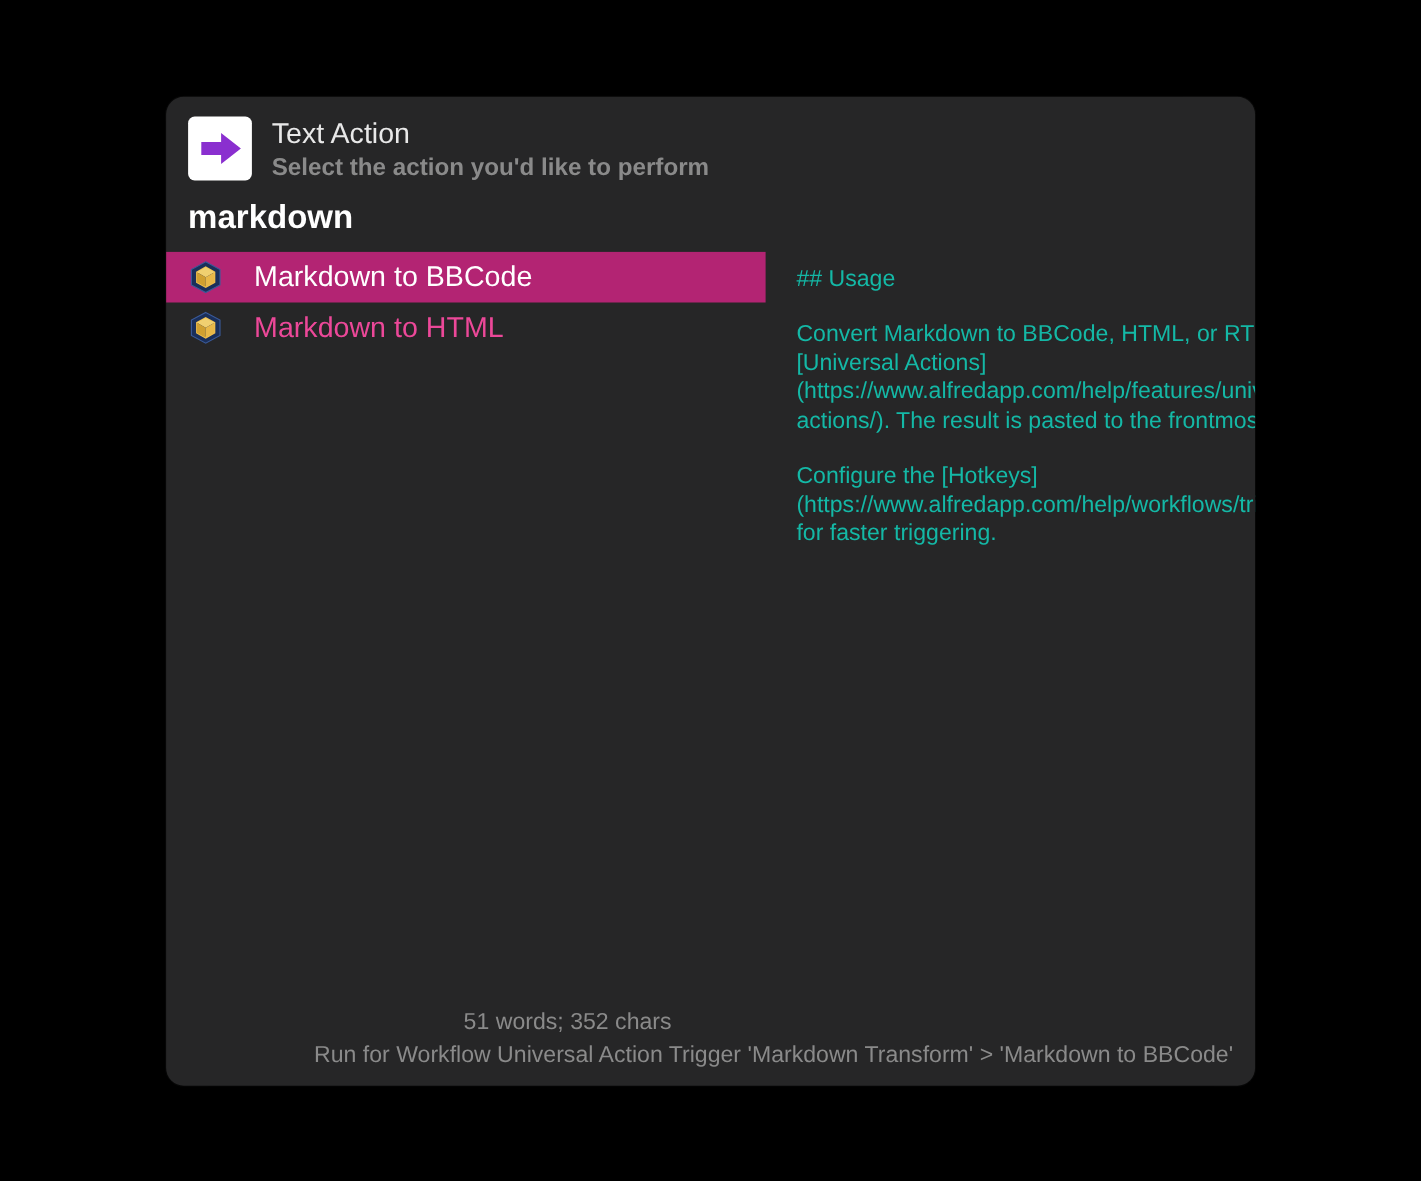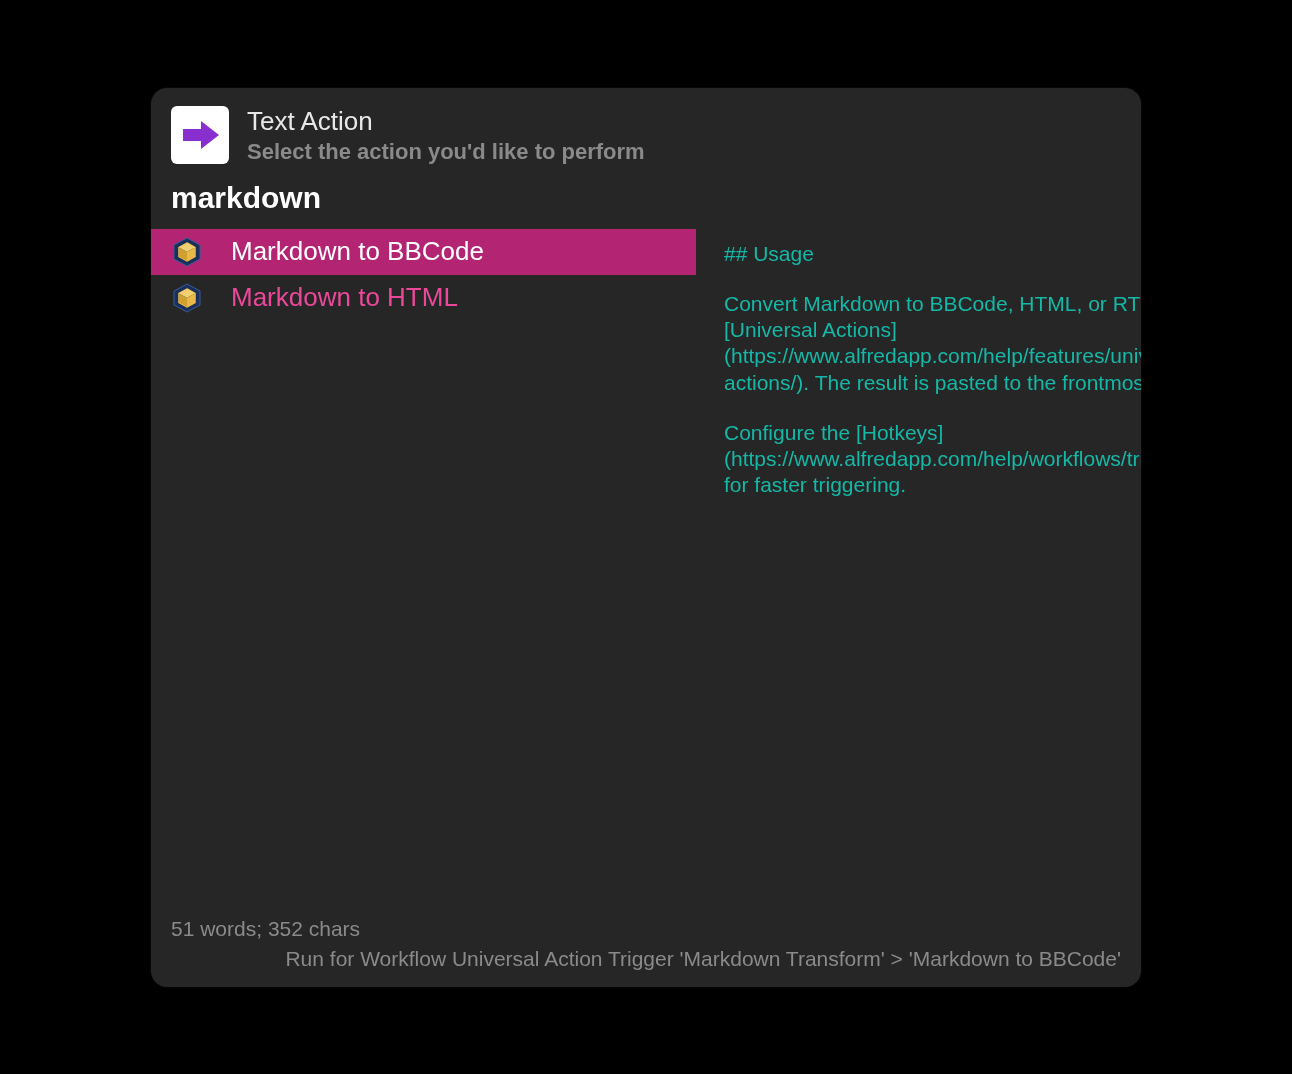--- a/index.html
+++ b/index.html
@@ -108,21 +108,21 @@
     }
     .footer {
       padding: 8px 20px 16px 20px;
       color: #8a8a8a;
       font-size: 21px;
       display: flex;
       flex-direction: column;
       gap: 6px;
     }
     .footer-stats {
-      text-align: left;
+      text-align: center;
       padding-right: 260px;
     }
     .footer-path {
       text-align: right;
       margin-left: 12px;
     }
   </style>
 </head>
 <body>
 

